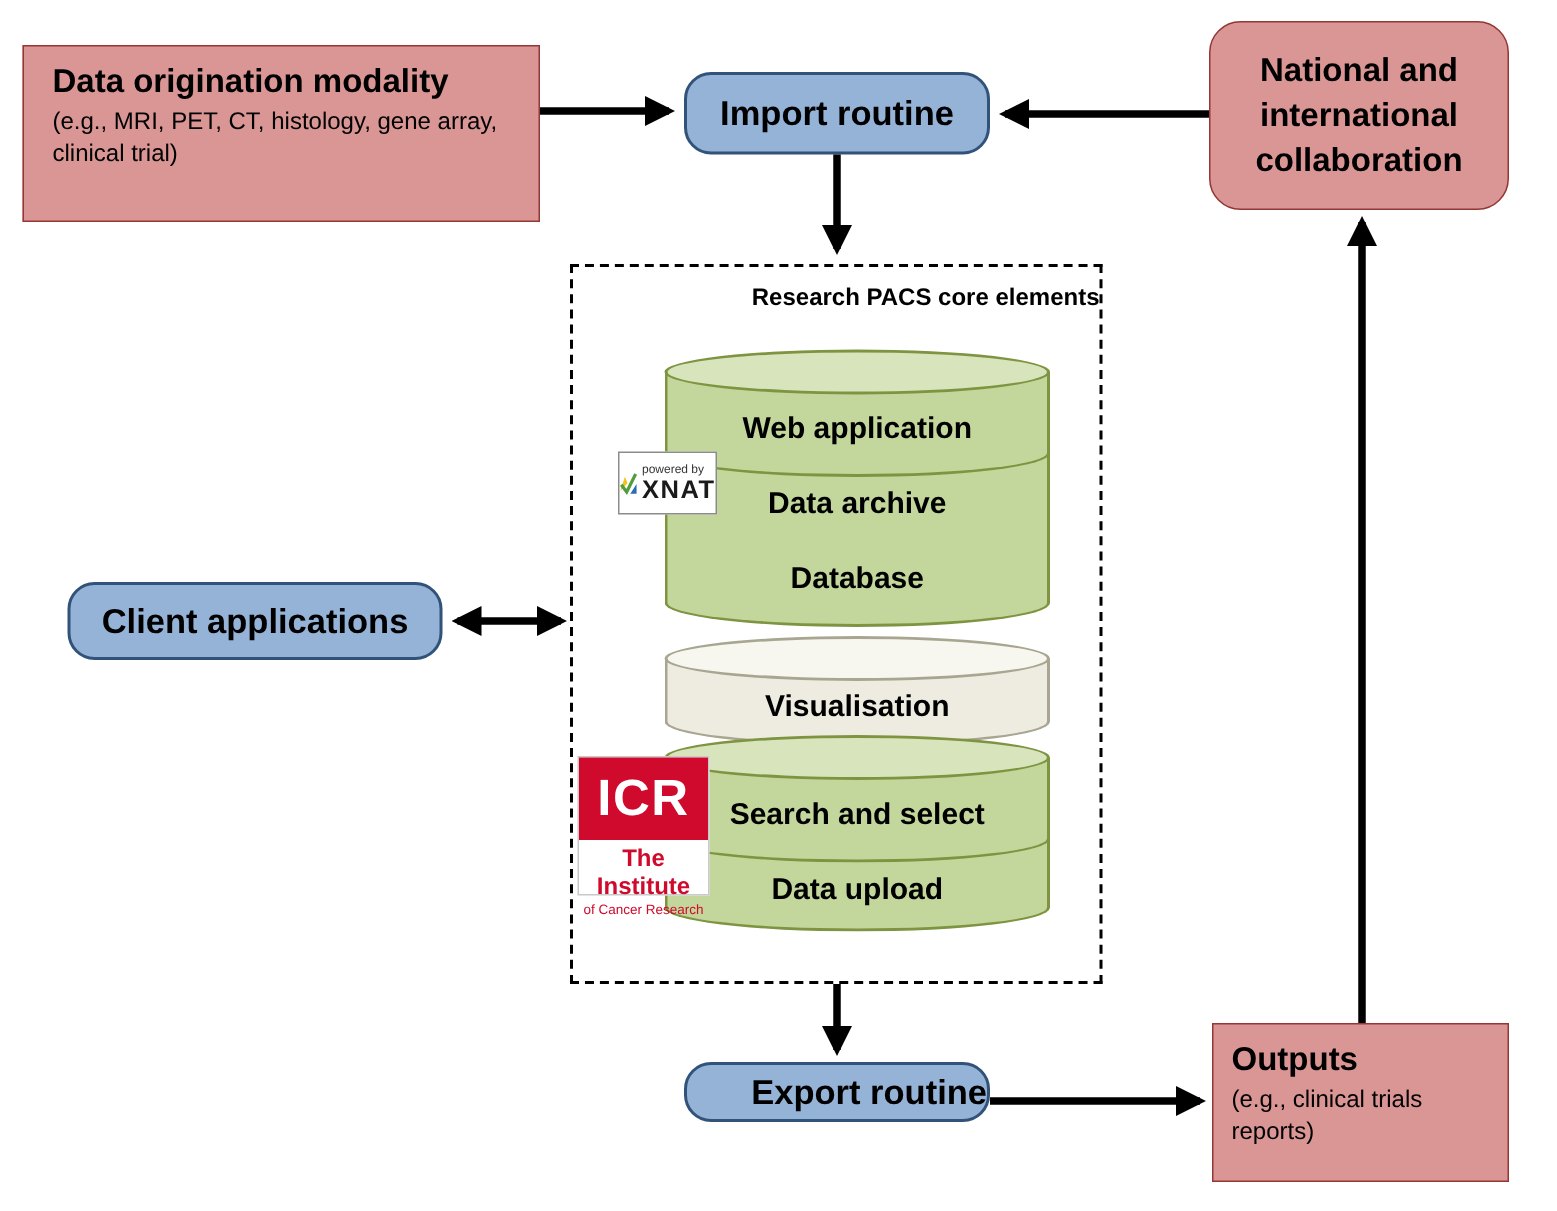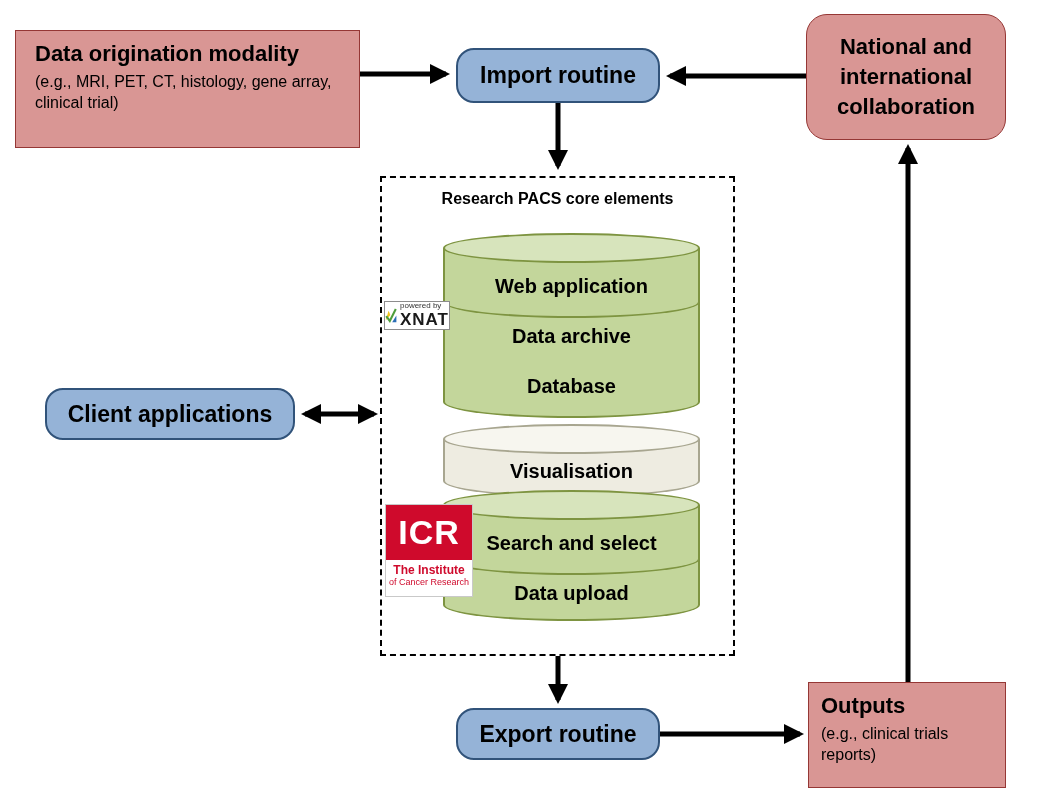--- a/index.html
+++ b/index.html
@@ -44,21 +44,21 @@
   
   .dashed-box {
     position: absolute;
     left: 380px; top: 176px; width: 355px; height: 480px;
     border: 2px dashed #000;
     box-sizing: border-box;
     z-index: 1;
   }
   .core-title {
     position: absolute; top: 12px; left: 0; width: 100%;
-    text-align: center; font-weight: bold; font-size: 16px;
+    text-align: right; font-weight: bold; font-size: 16px;
   }
 
   
   .cylinder { position: absolute; width: 257px; left: 443px; }
   .cyl-top {
     position: absolute; left: 0; top: 0; width: 100%; height: 30px;
     border-radius: 50%;
     box-sizing: border-box;
     z-index: 6;
   }
@@ -77,43 +77,43 @@
   .band + .band { margin-top: -16px; }
 
   .green .cyl-top { background: #d7e4bc; border: 2px solid #7e9441; }
   .green .band    { background: #c3d69b; border-color: #7e9441; }
 
   .cream .cyl-top { background: #f7f6ef; border: 2px solid #a8a690; }
   .cream .band    { background: #eeece1; border-color: #a8a690; }
 
   
   .xnat-logo {
-    position: absolute; left: 384px; top: 301px; width: 66px; height: 29px;
+    position: absolute; left: 412px; top: 301px; width: 66px; height: 42px;
     background: #ffffff; border: 1px solid #8c8c8c;
     box-sizing: border-box;
-    display: flex; justify-content: center; gap: 3px;
+    display: flex; align-items: center; justify-content: center; gap: 3px;
     z-index: 10;
   }
   .xnat-text { display: flex; flex-direction: column; align-items: flex-start; }
   .xnat-powered { font-size: 8px; color: #333; line-height: 1; margin-bottom: 1px; }
   .xnat-name { font-size: 17px; font-weight: bold; color: #1a1a1a; letter-spacing: 1px; line-height: 1; }
 
   .icr-logo {
     position: absolute; left: 385px; top: 504px; width: 88px; height: 93px;
     background: #ffffff; border: 1px solid #c9c9c9;
     box-sizing: border-box;
     z-index: 10;
   }
   .icr-red {
     width: 100%; height: 55px; background: #cf0a2c;
     display: flex; align-items: center; justify-content: center;
     color: #ffffff; font-weight: bold; font-size: 34px; letter-spacing: 1px;
   }
   .icr-white { text-align: center; padding-top: 3px; }
-  .icr-line1 { color: #cf0a2c; font-weight: bold; font-size: 12px; line-height: 1.2; }
+  .icr-line1 { color: #cf0a2c; font-weight: bold; font-size: 16px; line-height: 1.2; }
   .icr-line2 { color: #cf0a2c; font-size: 9px; line-height: 1.2; }
 
   
   .arrows {
     position: absolute; left: 0; top: 0; width: 1038px; height: 807px;
     z-index: 2; pointer-events: none;
   }
 </style>
 </head>
 <body>
@@ -205,21 +205,21 @@
     <div class="icr-white">
       <div class="icr-line1">The Institute</div>
       <div class="icr-line2">of Cancer Research</div>
     </div>
   </div>
 
   <div class="blue-pill" style="left:45px; top:388px; width:250px; height:52px;">
     <span>Client applications</span>
   </div>
 
-  <div class="blue-pill" style="left:456px; top:708px; width:204px; height:52px;">
+  <div class="blue-pill" style="left:456px; top:708px; width:204px; height:40px;justify-content:flex-end;">
     <span>Export routine</span>
   </div>
 
   <div class="pink-box" style="left:808px; top:682px; width:198px; height:106px;">
     <div class="box-title">Outputs</div>
     <div class="box-sub">(e.g., clinical trials reports)</div>
   </div>
 
 </div>
 

